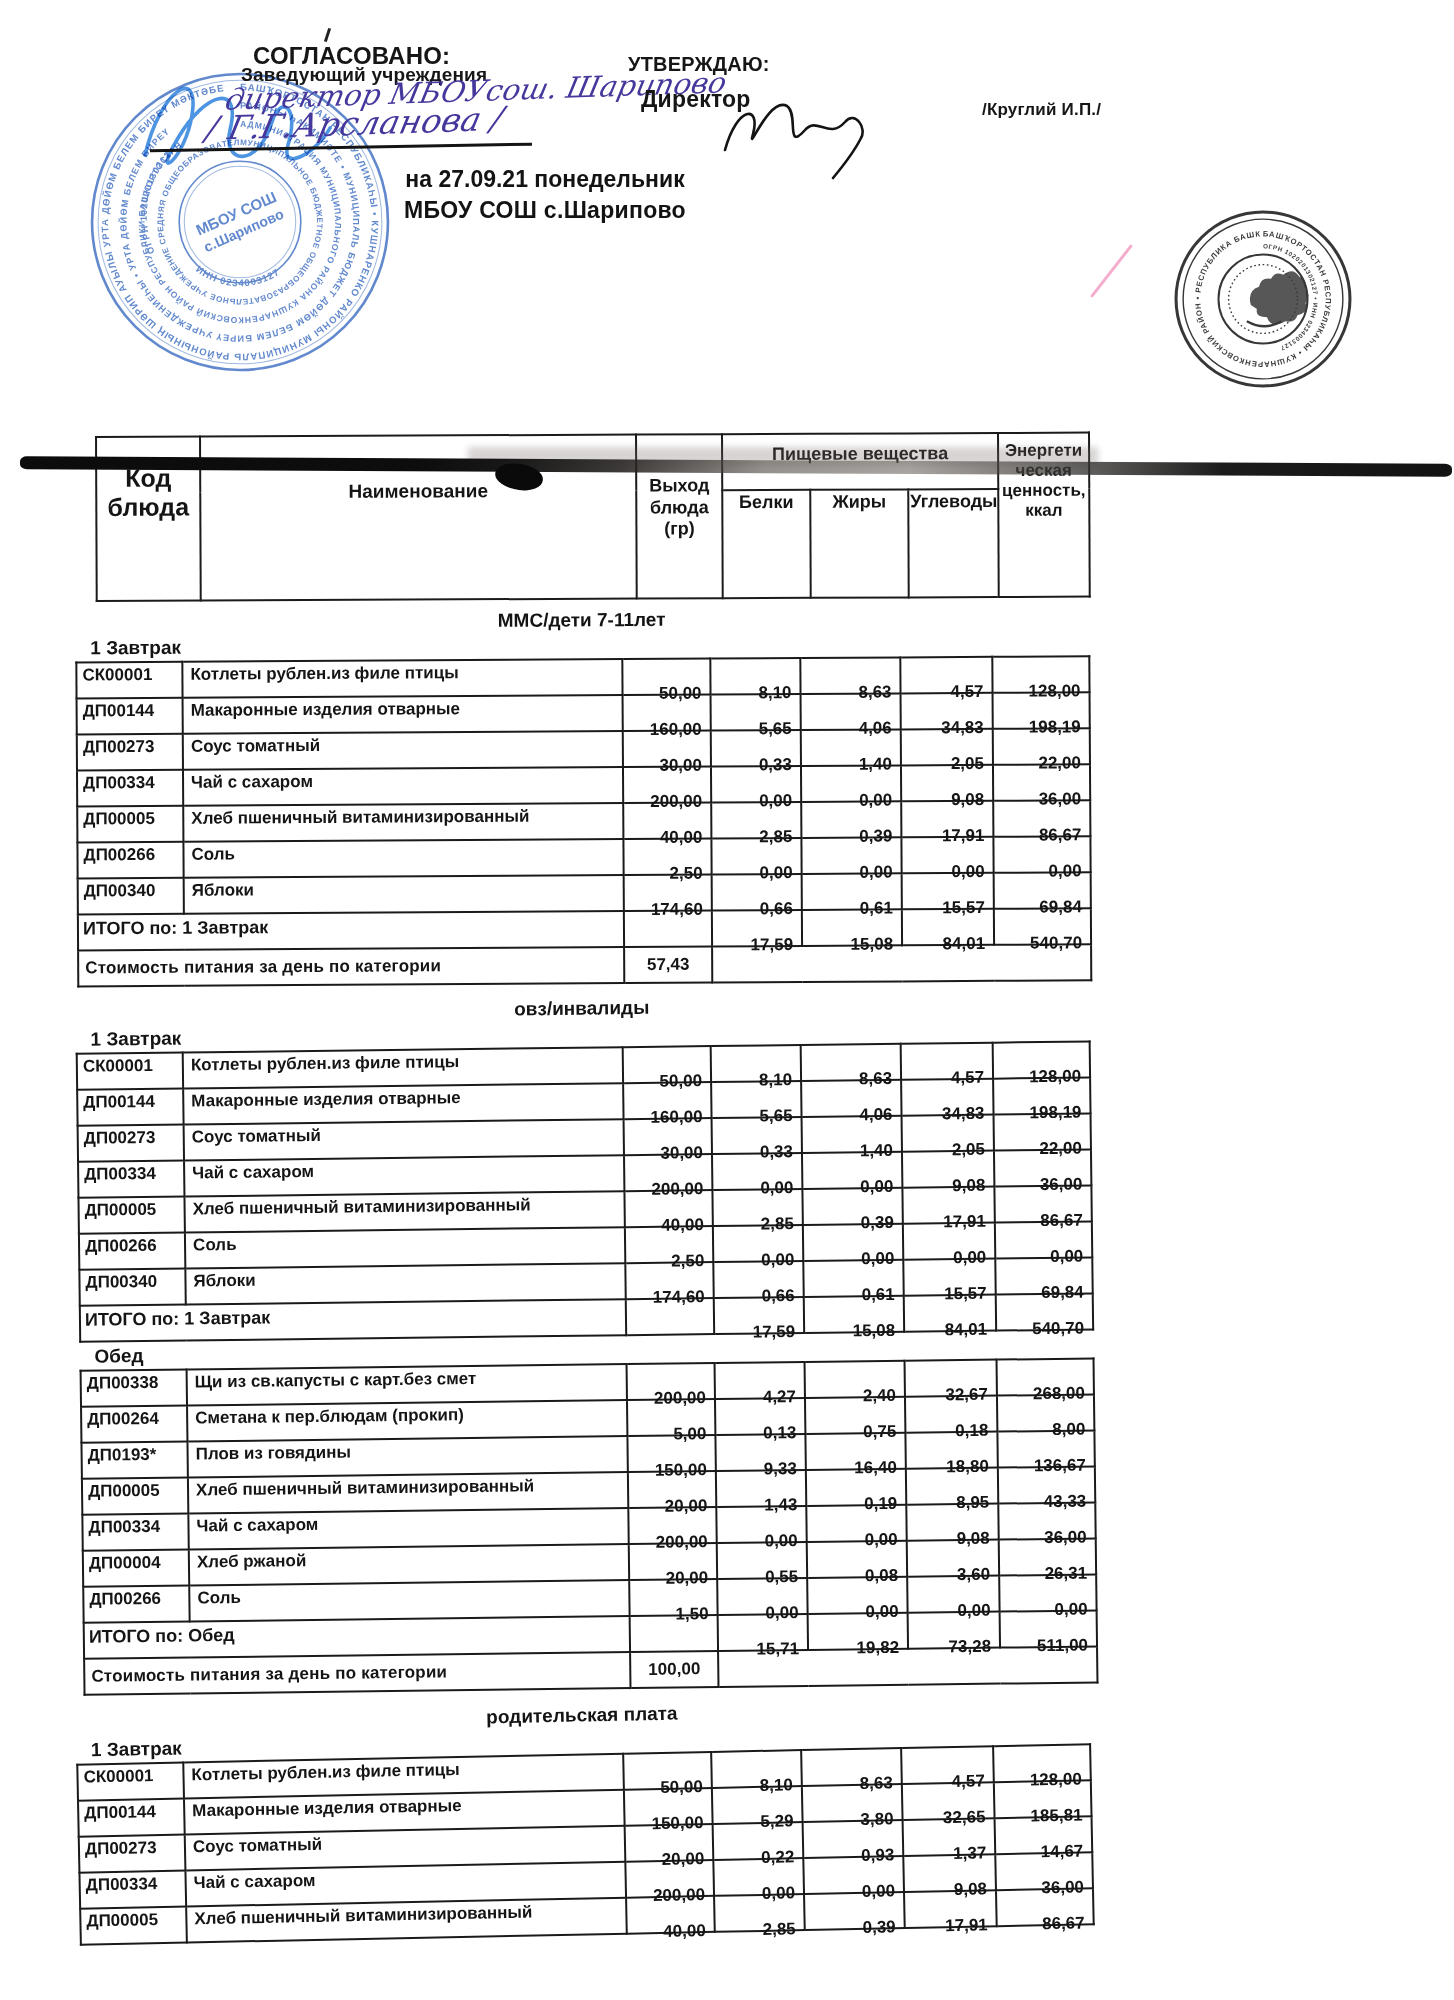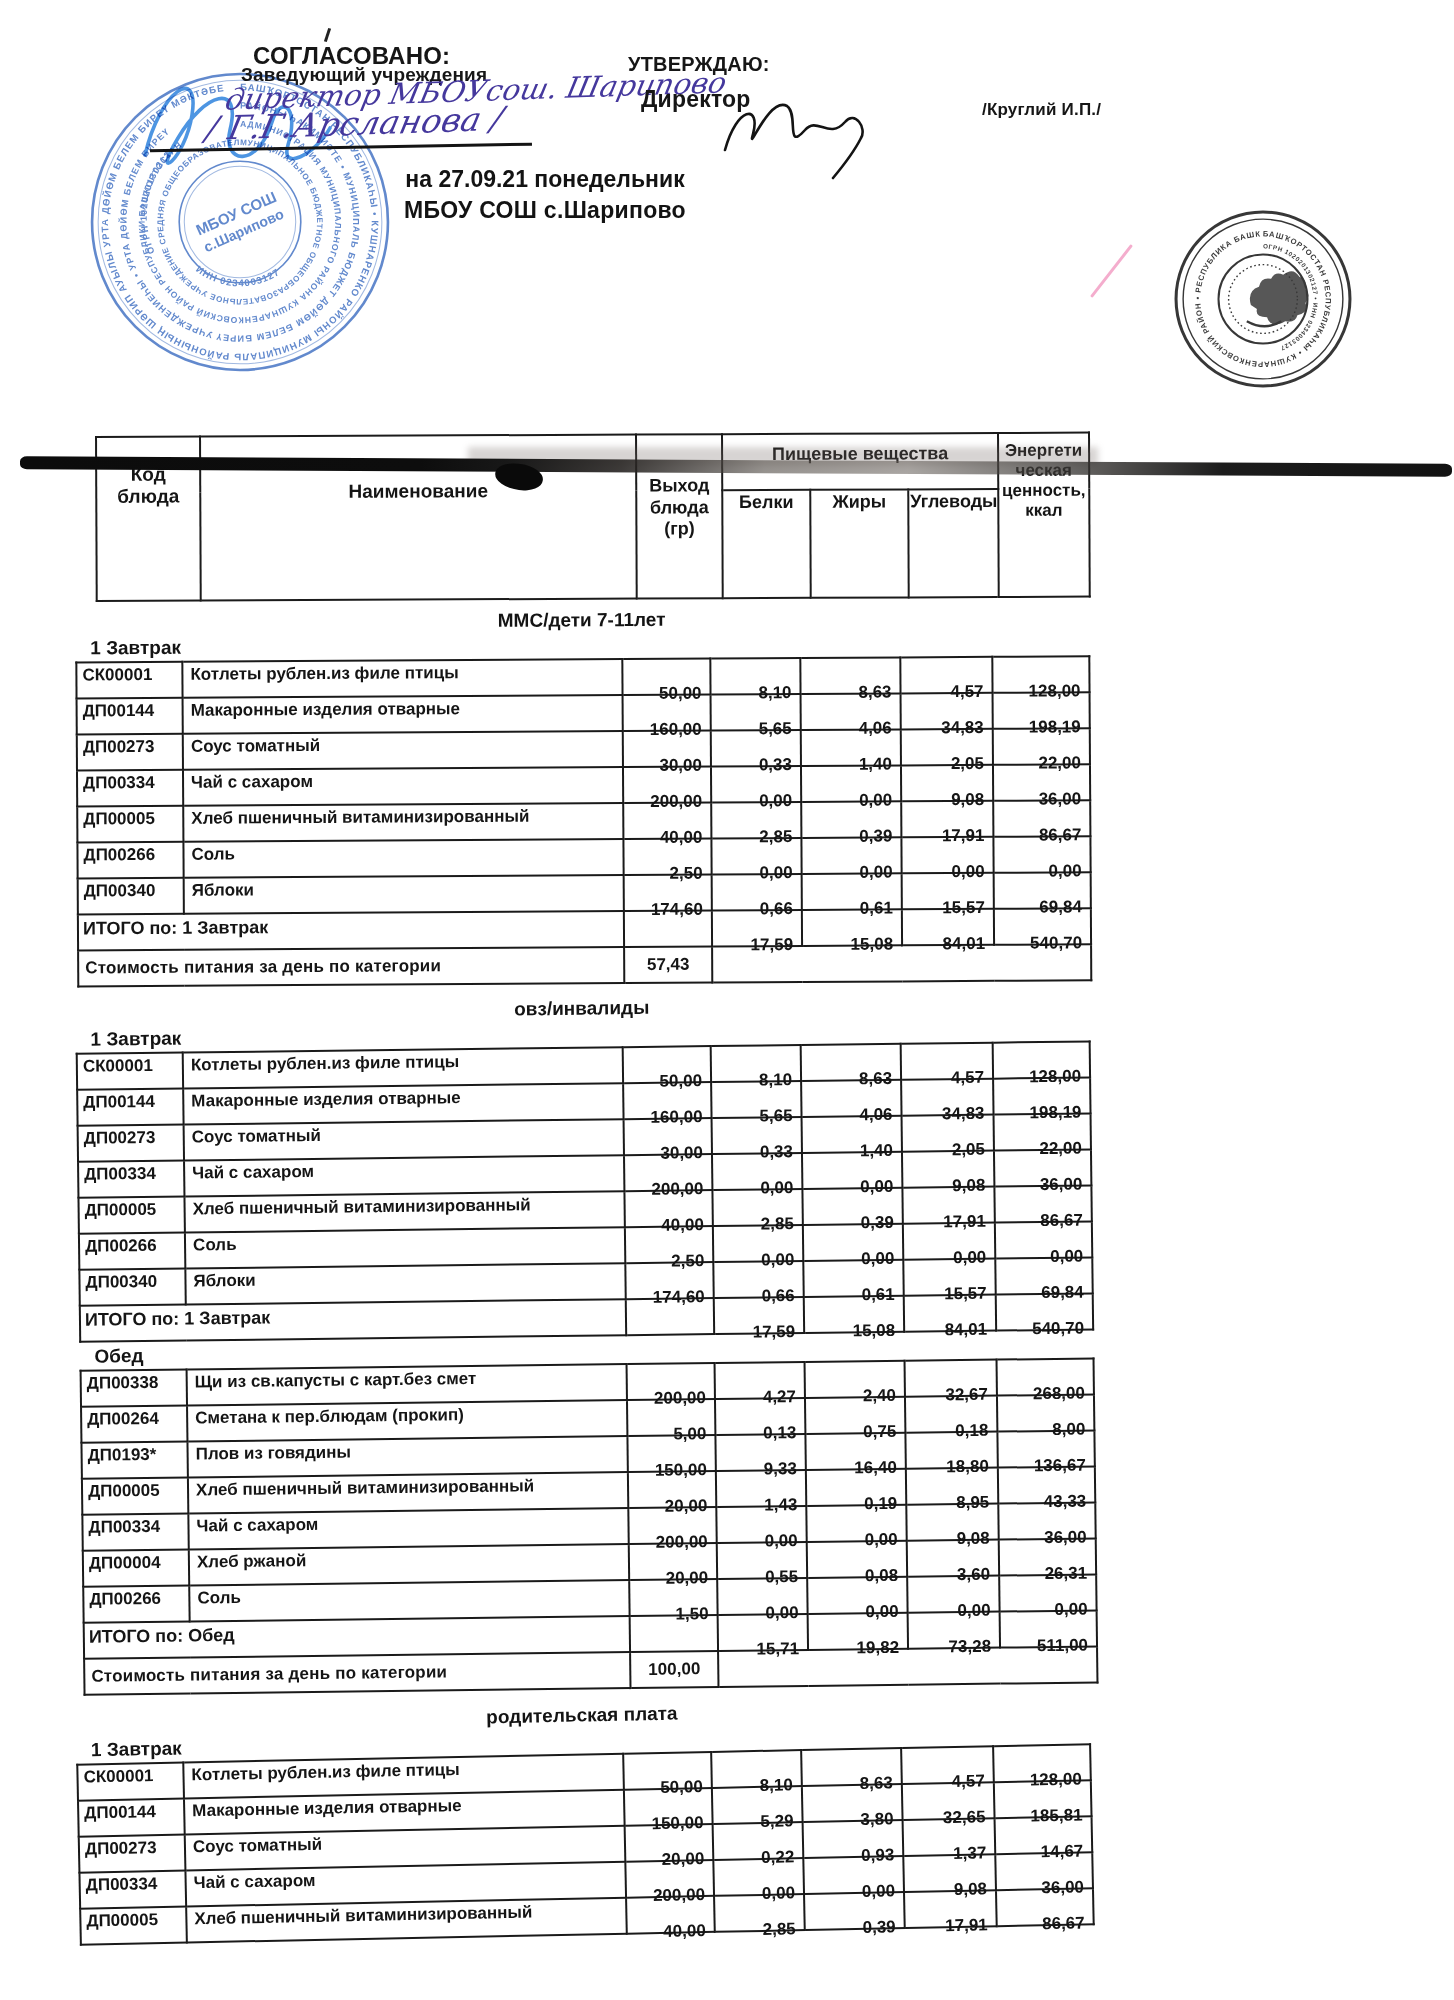--- a/index.html
+++ b/index.html
@@ -35,21 +35,21 @@
   .streak-blob{position:absolute;left:495px;top:464px;width:48px;height:26px;z-index:6;
     background:#0a0a0a;border-radius:55% 62% 58% 66%;transform:rotate(7deg);}
   .streak-smudge{position:absolute;left:468px;top:447px;width:630px;height:19px;z-index:5;
     background:rgba(112,102,96,.28);filter:blur(3px);}
   
   .tilt-head{transform:rotate(-.25deg);transform-origin:100% 0;}
   table{border-collapse:collapse;table-layout:fixed;}
   .head-table{width:993px;margin-left:95px;}
   .head-table td{border:2.5px solid #1b1b1b;font-weight:700;color:#151515;}
   .ht-code{white-space:pre-line;text-align:center;vertical-align:top;
-           padding-top:26px;font-size:19px;line-height:1.15;}
+           padding-top:26px;font-size:25px;line-height:1.15;}
   .ht-name{text-align:center;vertical-align:top;padding-top:44px;font-size:19px;}
   .ht-out{white-space:pre-line;text-align:center;vertical-align:top;
           padding-top:40px;font-size:18px;line-height:1.2;}
   .ht-group{text-align:center;vertical-align:top;padding-top:9px;font-size:18px;height:44px;}
   .ht-energy{white-space:pre-line;text-align:center;vertical-align:top;
              padding-top:7px;font-size:17px;line-height:1.18;}
   .ht-sub{text-align:center;vertical-align:top;font-size:18px;height:104px;}
   
   .sections{position:relative;}
   .section-group{transform-origin:100% 0;margin-top:2px;}

